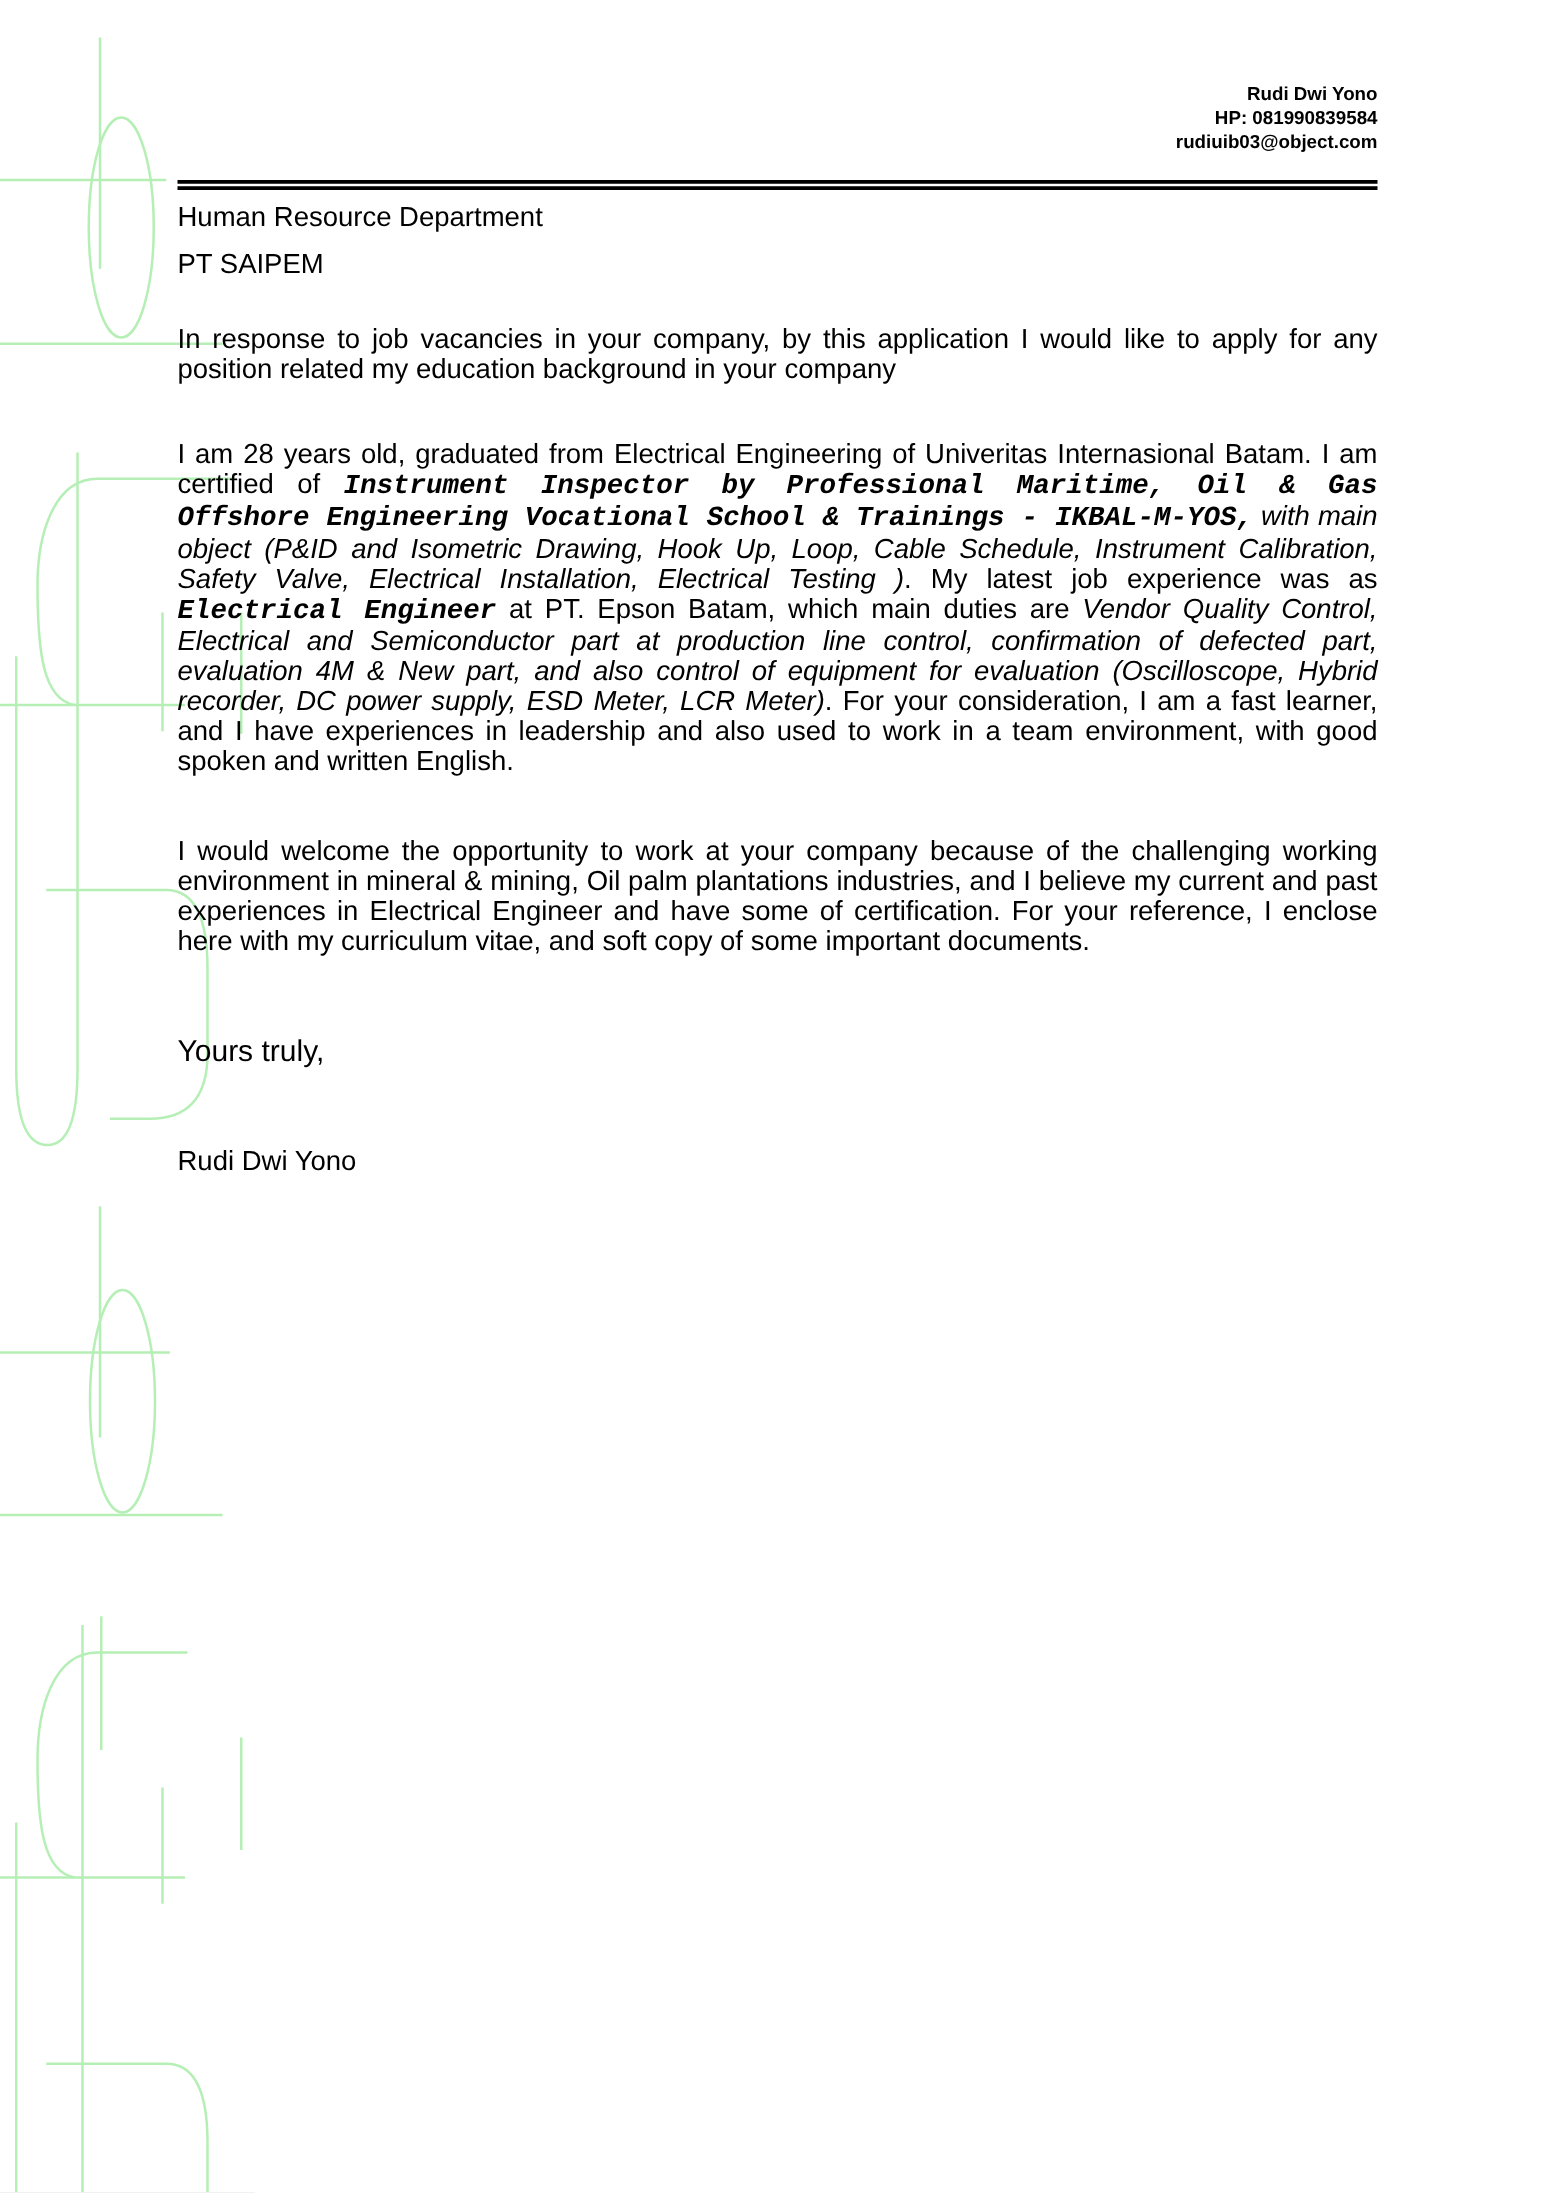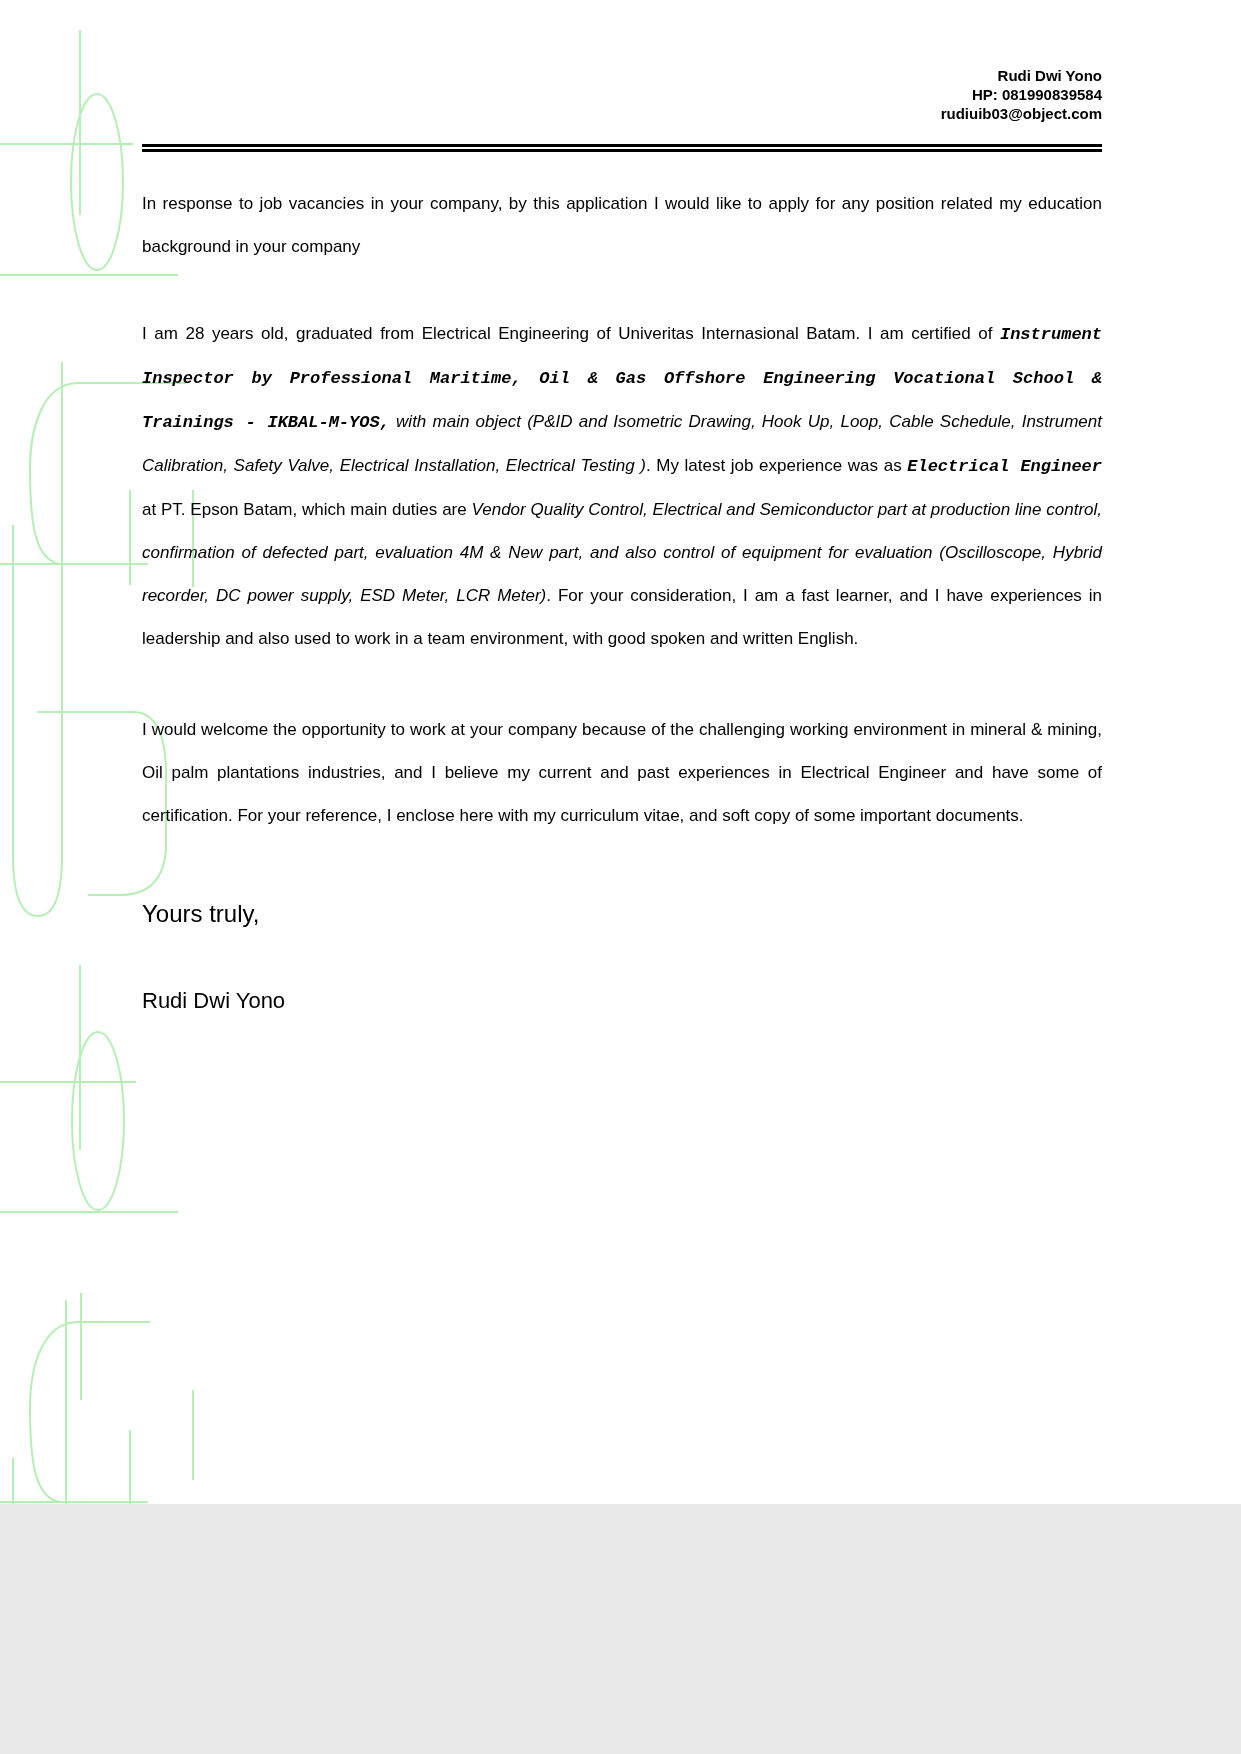--- a/index.html
+++ b/index.html
@@ -1,19 +1,19 @@
 <!DOCTYPE html>
 <html><head>
 <meta charset="utf-8">
 <style>
   html, body { margin: 0; padding: 0; background: #e8e8e8; }
   .page {
     position: relative;
     width: 1241px;
-    height: 1504px;
+    height: 1754px;
     margin: 0 auto;
     background: #ffffff;
     overflow: hidden;
     font-family: "Liberation Sans", sans-serif;
     color: #000000;
   }
   .decor-svg {
     position: absolute;
     left: 0; top: 0;
     width: 1241px; height: 1754px;
@@ -37,22 +37,22 @@
     border-top: 8px double #000000;
     height: 0;
   }
   .recipient {
     margin-top: 3px;
     font-size: 22px;
     line-height: 37px;
   }
   .para {
     margin: 0;
-    font-size: 17px;
-    line-height: 43px;
+    font-size: 22px;
+    line-height: 24px;
     text-align: justify;
   }
   .para.p1 { margin-top: 30px; }
   .para.p2 { margin-top: 44px; }
   .para.p3 { margin-top: 48px; }
   .para.p4 { margin-top: 44px; }
   .closing-salutation {
     margin-top: 55px;
     font-size: 24px;
     line-height: 43px;
@@ -105,20 +105,24 @@
   <div class="content">
 
     <div class="contact">
       <div>Rudi Dwi Yono</div>
       <div>HP: 081990839584</div>
       <div>rudiuib03@object.com</div>
     </div>
 
     <div class="rule"></div>
 
+    <div class="recipient">
+      <div>Human Resource Department</div>
+      <div>PT SAIPEM</div>
+    </div>
 
     <p class="para p1"><span class="seg-regular">In response to job vacancies in your company, by this application I would like to apply for any position related my education background in your company</span></p>
     <p class="para p2"><span class="seg-regular">I am 28 years old, graduated from Electrical Engineering of Univeritas Internasional Batam. I am certified of </span><span class="seg-bold-italic">Instrument Inspector by Professional Maritime, Oil &amp; Gas Offshore Engineering Vocational School &amp; Trainings - IKBAL-M-YOS,</span><span class="seg-italic"> with main object (P&amp;ID and Isometric Drawing, Hook Up, Loop, Cable Schedule, Instrument Calibration, Safety Valve, Electrical Installation, Electrical Testing )</span><span class="seg-regular">. My latest job experience was as </span><span class="seg-bold-italic">Electrical Engineer</span><span class="seg-regular"> at PT. Epson Batam, which main duties are </span><span class="seg-italic">Vendor Quality Control, Electrical and Semiconductor part at production line control, confirmation of defected part, evaluation 4M &amp; New part, and also control of equipment for evaluation (Oscilloscope, Hybrid recorder, DC power supply, ESD Meter, LCR Meter)</span><span class="seg-regular">. For your consideration, I am a fast learner, and I have experiences in leadership and also used to work in a team environment, with good spoken and written English.</span></p>
     <p class="para p3"><span class="seg-regular">I would welcome the opportunity to work at your company because of the challenging working environment in mineral &amp; mining, Oil palm plantations industries, and I believe my current and past experiences in Electrical Engineer and have some of certification. For your reference, I enclose here with my curriculum vitae, and soft copy of some important documents.</span></p>
 
     <div class="closing-salutation">Yours truly,</div>
     <div class="closing-signature">Rudi Dwi Yono</div>
 
   </div>
 </div>

